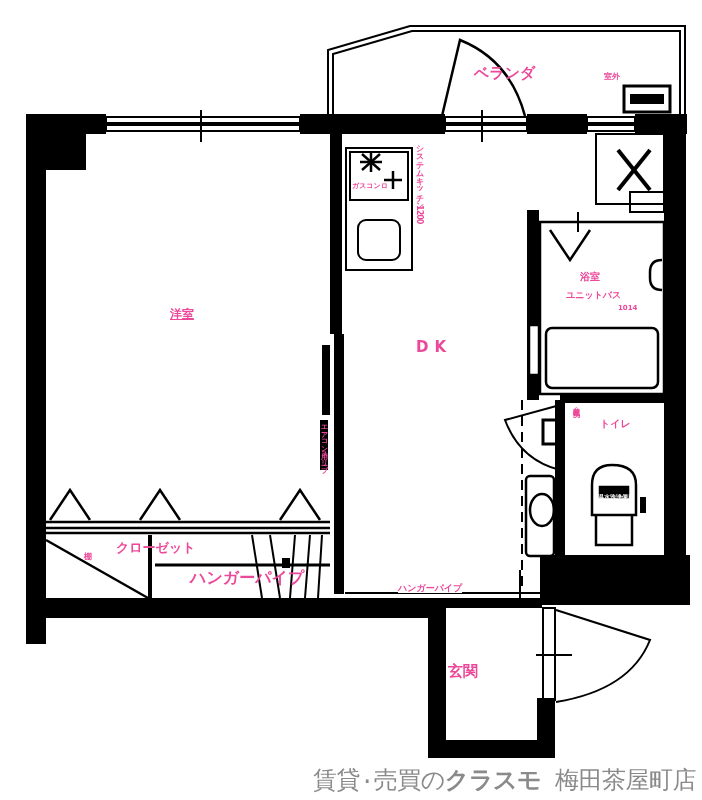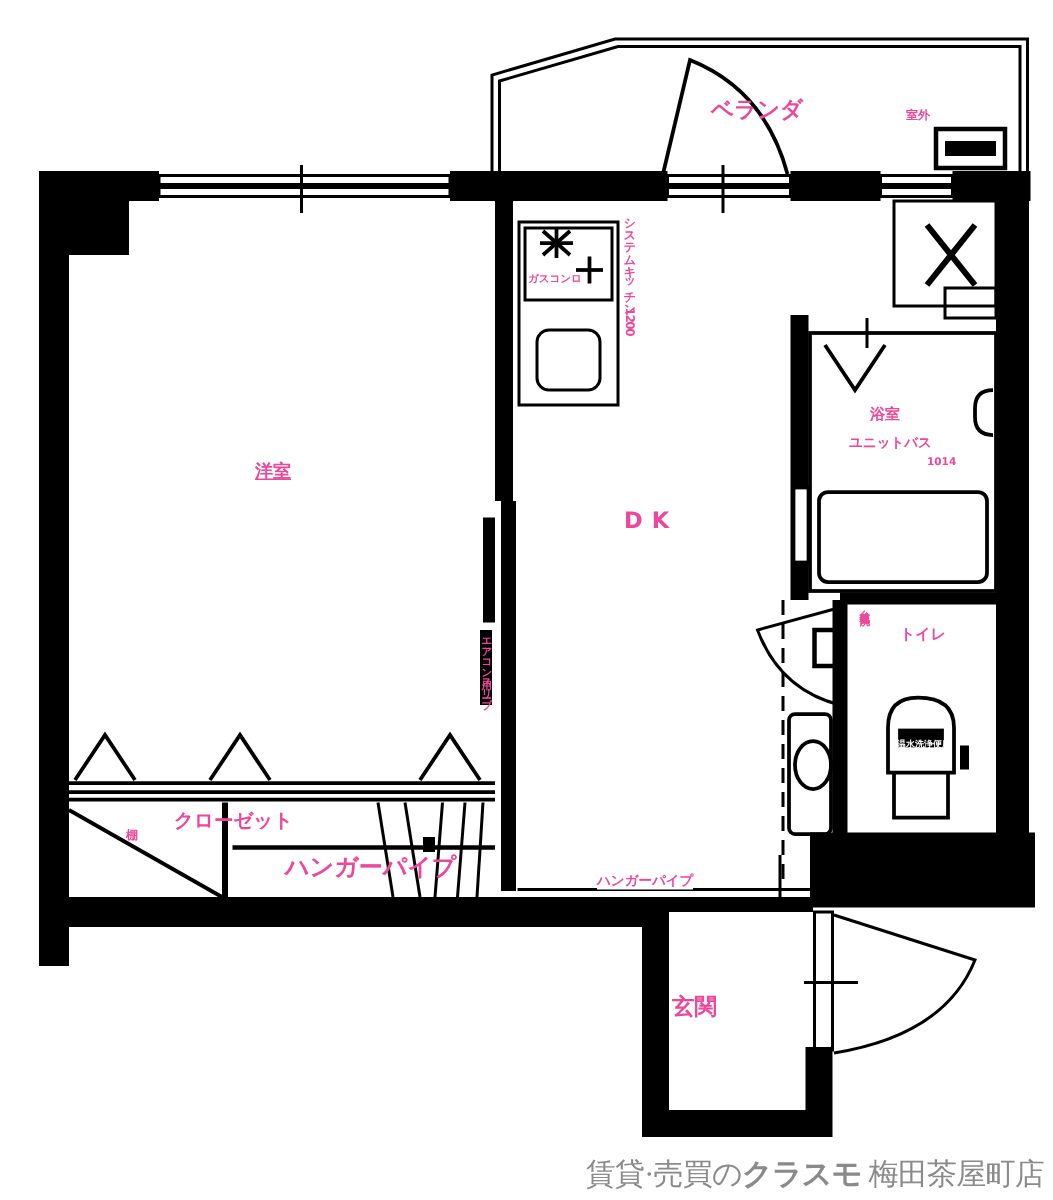--- a/index.html
+++ b/index.html
@@ -1,20 +1,20 @@
 <!DOCTYPE html>
 <html><head>
 <meta charset="utf-8">
 <style>
   html, body { margin: 0; padding: 0; background: #ffffff; }
   body { width: 702px; height: 800px; position: relative; overflow: hidden; font-family: "DejaVu Sans", sans-serif; }
   #plan { position: absolute; left: 0; top: 0; width: 702px; height: 800px; }
   .lbl { position: absolute; color: #ec4899; font-weight: bold; white-space: nowrap; line-height: 1; }
   .lbl.v { writing-mode: vertical-rl; letter-spacing: -1px; }
-  .watermark { position: absolute; right: 6px; bottom: 4px; font-size: 20px; color: #8a8a8a; white-space: nowrap; font-family: Liberation Serif, serif; letter-spacing: -0.5px; }
+  .watermark { position: absolute; right: 6px; bottom: 4px; font-size: 24px; color: #8a8a8a; white-space: nowrap; font-family: Liberation Mono, monospace; letter-spacing: -0.5px; }
   .watermark .brand { font-weight: bold; color: #8a8a8a; }
 </style>
 </head>
 <body>
 
 <svg id="plan" viewBox="0 0 702 800" xmlns="http://www.w3.org/2000/svg">
 
   <g fill="none" stroke="#000" stroke-width="2">
     <polyline points="328,118 328,50 410,26 685,26 685,118"></polyline>
     <polyline points="333,118 333,54 412,31 680,31 680,118"></polyline>

